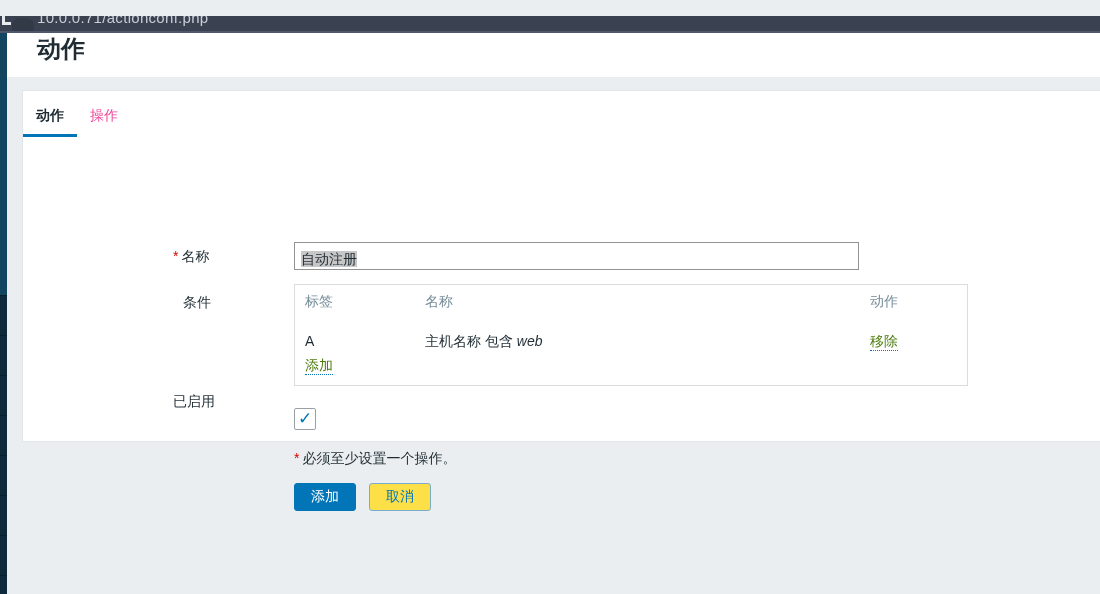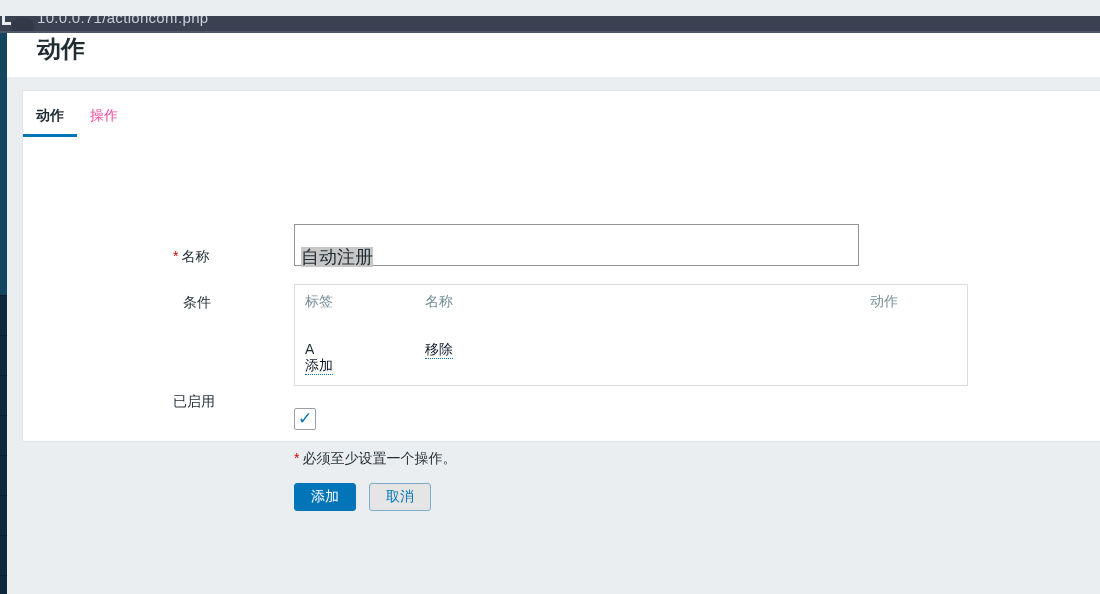--- a/index.html
+++ b/index.html
@@ -55,56 +55,56 @@
     content:""; position:absolute; left:0; right:0; bottom:-4px; height:3px; background:#0275b8;
   }
   .tab.inactive { color:#ec4899; }
 
   
   .flabel { position:absolute; width:120px; color:#1f2c33; }
   .req { color:#d40000; margin-right:3px; }
 
   .name-label { left:150px; top:157px; }
   .input-box {
-    position:absolute; left:271px; top:133px; width:565px; height:28px;
-    border:1px solid #939393; background:#ffffff; padding:20px 6px;
-    font-size:18px; color:#1f2c33; cursor:text;
+    position:absolute; left:271px; top:151px; width:565px; height:28px;
+    border:1px solid #939393; background:#ffffff; padding:8px 6px;
+    font-size:14px; color:#1f2c33; cursor:text;
   }
   .input-box .sel { background:#c7c7c7; }
 
   .cond-label { left:160px; top:203px; }
   .cond-box {
     position:absolute; left:271px; top:193px; width:674px; height:102px;
     border:1px solid #d9dde0; background:#ffffff;
   }
-  .cond-grid { display:grid; grid-template-columns:120px 445px 1fr; padding:8px 10px 0 10px; row-gap:30px; }
+  .cond-grid { display:grid; grid-template-columns:120px 445px 1fr; padding:8px 10px 0 10px; row-gap:22px; }
   .cond-head { color:#768d99; }
   .italic { font-style:italic; }
   .link {
-    color:#0f172a; text-decoration:none; border-bottom:1px dotted #0275b8;
+    color:#4d7c0f; text-decoration:none; border-bottom:1px dotted #0275b8;
     cursor:pointer; display:inline-block; line-height:17px;
   }
   .cond-add { position:absolute; left:10px; top:72px; }
 
   .enabled-label { left:150px; top:302px; }
   .checkbox {
     position:absolute; left:271px; top:317px; width:22px; height:22px;
     border:1px solid #9aa0a5; border-radius:2px; background:#ffffff;
     color:#0275b8; font-size:17px; font-weight:bold; text-align:center; line-height:20px; cursor:pointer;
   }
 
   .warning { position:absolute; left:271px; top:359px; color:#1f2c33; }
 
   .btn-row { position:absolute; left:271px; top:392px; display:flex; gap:13px; }
   .btn {
     height:28px; padding:0 16px; font-size:14px; border-radius:3px; cursor:pointer;
     font-family:"Liberation Sans","DejaVu Sans",sans-serif;
   }
   .btn-primary { background:#0275b8; color:#ffffff; border:1px solid #0275b8; }
-  .btn-secondary { background:#e5e5e5; color:#0275b8; border:1px solid #7aaccb; }
+  .btn-secondary { background:#fde047; color:#0275b8; border:1px solid #7aaccb; }
 </style>
 </head>
 <body>
 
 <div class="topbar">
   <div class="topbar-icon"></div>
   <div class="topbar-tab-blob"></div>
   <div class="topbar-url">10.0.0.71/actionconf.php</div>
 </div>
 
@@ -135,20 +135,21 @@
   <div class="input-box"><span class="sel">自动注册</span></div>
 
   <div class="flabel cond-label">条件</div>
   <div class="cond-box">
     <div class="cond-grid">
       <div class="cond-head">标签</div>
       <div class="cond-head">名称</div>
       <div class="cond-head">动作</div>
 
       <div>A</div>
+      <div><span>主机名称 包含 </span><span class="italic">web</span></div>
       <div><span class="link">移除</span></div>
     </div>
     <span class="link cond-add">添加</span>
   </div>
 
   <div class="flabel enabled-label">已启用</div>
   <div class="checkbox"><span>✓</span></div>
 
   <div class="warning"><span class="req">*</span><span>必须至少设置一个操作。</span></div>
 

